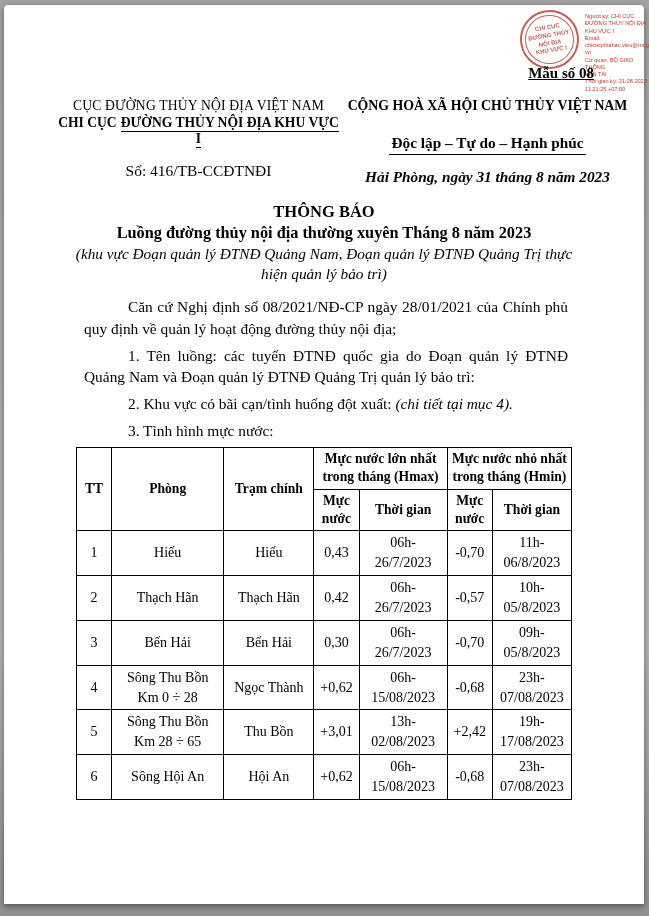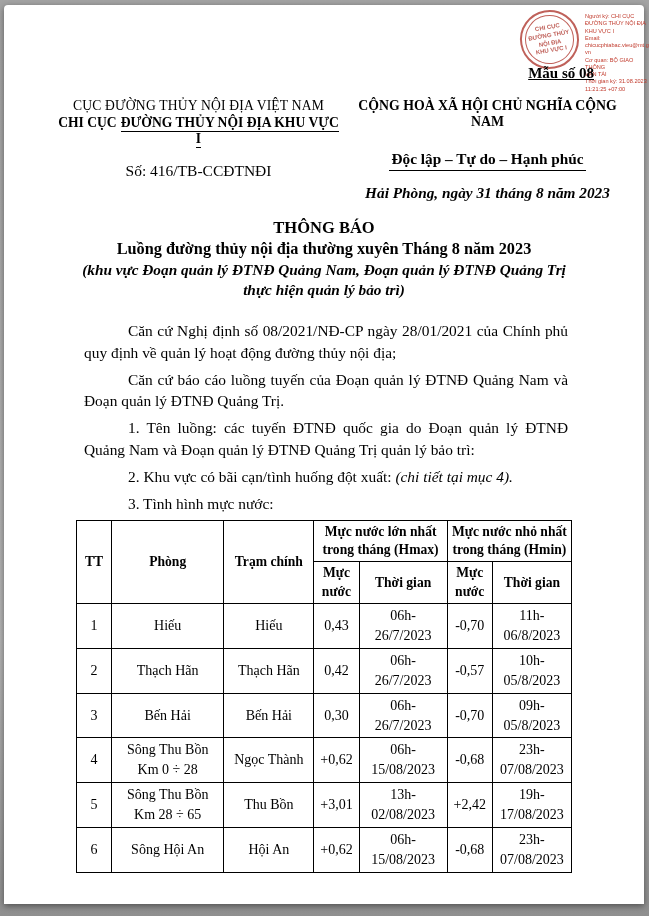--- a/index.html
+++ b/index.html
@@ -46,21 +46,21 @@
   .org-l2 .pfx{margin-right:4px;}
   .doc-no{margin-top:15px;font-size:15.5px;}
   .nat-l1{font-size:13.8px;font-weight:bold;}
   .nat-l2{display:inline-block;font-size:15.3px;font-weight:bold;margin-top:20px;
           border-bottom:1.4px solid #000;padding:0 2px 2px;}
   .place-date{margin-top:13px;font-size:15.3px;font-style:italic;font-weight:bold;}
   
   .title{margin-top:16px;text-align:center;}
   .t1{font-size:16.5px;font-weight:bold;}
   .t2{font-size:16.3px;font-weight:bold;margin-top:1px;}
-  .t3{font-size:15.3px;font-weight:bold;font-style:italic;max-width:508px;margin:1px auto 8px;line-height:1.3;}
+  .t3{font-size:15.3px;font-weight:normal;font-style:italic;max-width:508px;margin:1px auto 0;line-height:1.3;}
   
   .content{padding:12px 76px 0 80px;}
   .content p{margin:0 0 5px;text-indent:44px;font-size:15.4px;line-height:1.42;text-align:justify;}
   .content .it{font-style:italic;}
   
   table.wl{
     border-collapse:collapse;table-layout:fixed;
     width:496px;margin:4px 0 0 -8px;
     border:1.5px solid #000;
   }
@@ -98,35 +98,34 @@
 
   <div class="header-row">
     <div class="org">
       <div class="org-l1">CỤC ĐƯỜNG THỦY NỘI ĐỊA VIỆT NAM</div>
       <div class="org-l2">
         <span class="pfx">CHI CỤC</span><span class="u">ĐƯỜNG THỦY NỘI ĐỊA KHU VỰC I</span>
       </div>
       <div class="doc-no">Số: 416/TB-CCĐTNĐI</div>
     </div>
     <div class="nat">
-      <div class="nat-l1">CỘNG HOÀ XÃ HỘI CHỦ NGHĨA CỘNG NAM</div>
+      <div class="nat-l1">CỘNG HOÀ XÃ HỘI CHỦ THỦY VIỆT NAM</div>
       <div><span class="nat-l2">Độc lập – Tự do – Hạnh phúc</span></div>
       <div class="place-date">Hải Phòng, ngày 31 tháng 8 năm 2023</div>
     </div>
   </div>
 
   <div class="title">
     <div class="t1">THÔNG BÁO</div>
     <div class="t2">Luồng đường thủy nội địa thường xuyên Tháng 8 năm 2023</div>
     <div class="t3">(khu vực Đoạn quản lý ĐTNĐ Quảng Nam, Đoạn quản lý ĐTNĐ Quảng Trị thực hiện quản lý bảo trì)</div>
   </div>
 
   <div class="content">
     <p>Căn cứ Nghị định số 08/2021/NĐ-CP ngày 28/01/2021 của Chính phủ quy định về quản lý hoạt động đường thủy nội địa;</p>
-    <p>Căn cứ báo cáo luồng tuyến của Đoạn quản lý ĐTNĐ Quảng Nam và Đoạn quản lý ĐTNĐ Quảng Trị.</p>
     <p>1. Tên luồng: các tuyến ĐTNĐ quốc gia do Đoạn quản lý ĐTNĐ Quảng Nam và Đoạn quản lý ĐTNĐ Quảng Trị quản lý bảo trì:</p>
     <p><span>2. Khu vực có bãi cạn/tình huống đột xuất: </span><span class="it">(chi tiết tại mục 4).</span></p>
     <p>3. Tình hình mực nước:</p>
 
     <table class="wl">
       <colgroup>
         <col style="width:35px">
           <col style="width:112px">
           <col style="width:90px">
         <col style="width:45px">

